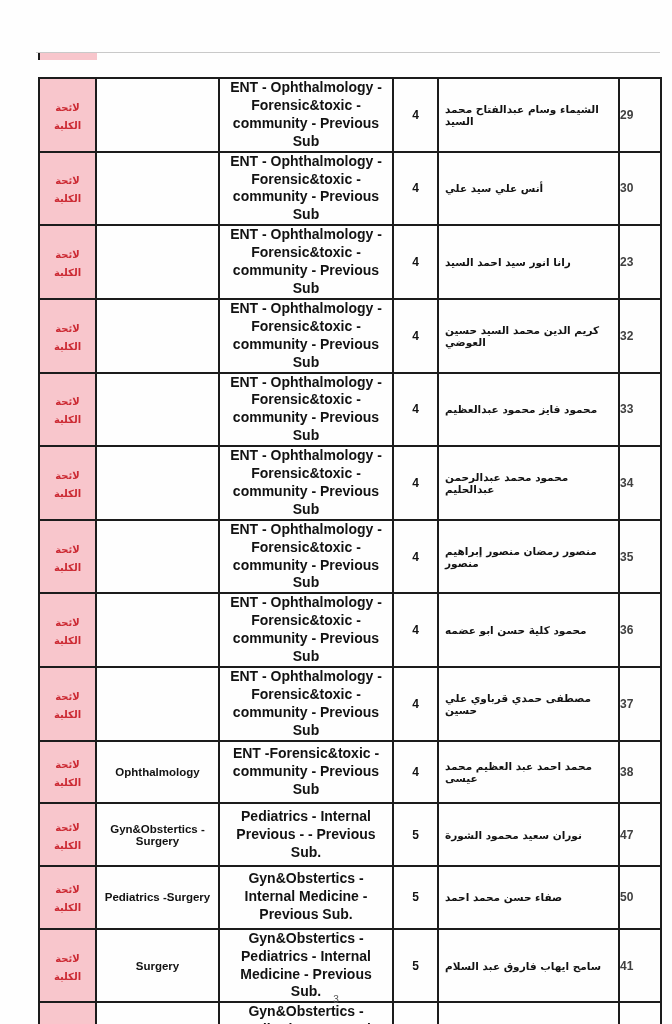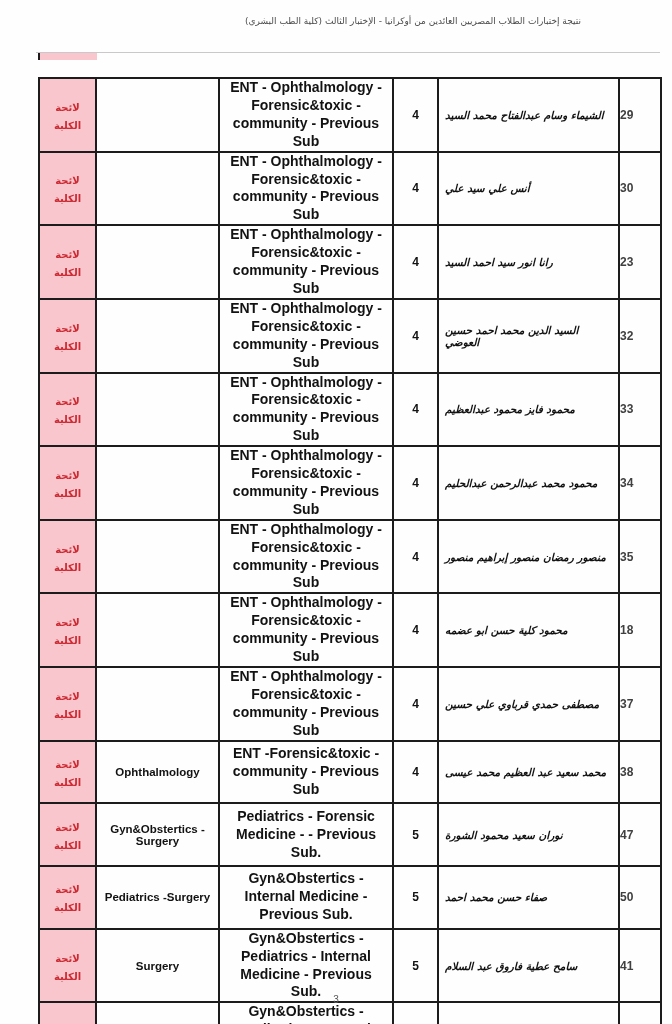--- a/index.html
+++ b/index.html
@@ -92,21 +92,20 @@
     color: #121212;
   }
   td.name {
     direction: rtl;
     text-align: left; 
     font-family: "DejaVu Sans", sans-serif;
     font-weight: bold;
     font-size: 10.5px;
     color: #121212;
     padding: 8px 6px;
-    font-style: italic;
   }
   td.rownum {
     text-align: left;
     font-weight: bold;
     font-size: 12px;
     color: #404040;
   }
   .page-number {
     position: absolute;
     top: 994px;
@@ -115,21 +114,20 @@
     text-align: center;
     font-size: 10px;
     color: #555555;
   }
 </style>
 </head>
 <body>
 
 <div class="page">
 
-  <div class="doc-header">نتيجة إختبارات الطلاب المصريين العائدين من أوكرانيا - الإختبار الثالث (كلية الطب البشري)</div>
 
   <div class="cut-row-line"></div>
   <div class="cut-row-pink"></div>
 
   <table class="results-table">
     <colgroup>
       <col style="width:57px">
       <col style="width:123px">
       <col style="width:174px">
       <col style="width:45px">
@@ -170,21 +168,21 @@
     <td class="rownum">23</td>
   </tr>
 
   <tr>
     <td class="pink">
       <span>لائحة الكلية</span>
     </td>
     <td class="specialty"></td>
     <td class="subjects">ENT - Ophthalmology - Forensic&amp;toxic - community - Previous Sub</td>
     <td class="count">4</td>
-    <td class="name">السيد الدين محمد احمد حسين العوضي</td>
+    <td class="name">كريم الدين محمد السيد حسين العوضي</td>
     <td class="rownum">32</td>
   </tr>
 
   <tr>
     <td class="pink">
       <span>لائحة الكلية</span>
     </td>
     <td class="specialty"></td>
     <td class="subjects">ENT - Ophthalmology - Forensic&amp;toxic - community - Previous Sub</td>
     <td class="count">4</td>
@@ -215,51 +213,51 @@
   </tr>
 
   <tr>
     <td class="pink">
       <span>لائحة الكلية</span>
     </td>
     <td class="specialty"></td>
     <td class="subjects">ENT - Ophthalmology - Forensic&amp;toxic - community - Previous Sub</td>
     <td class="count">4</td>
     <td class="name">محمود كلية حسن ابو عضمه</td>
-    <td class="rownum">18</td>
+    <td class="rownum">36</td>
   </tr>
 
   <tr>
     <td class="pink">
       <span>لائحة الكلية</span>
     </td>
     <td class="specialty"></td>
     <td class="subjects">ENT - Ophthalmology - Forensic&amp;toxic - community - Previous Sub</td>
     <td class="count">4</td>
     <td class="name">مصطفى حمدي قرباوي علي حسين</td>
     <td class="rownum">37</td>
   </tr>
 
   <tr>
     <td class="pink">
       <span>لائحة الكلية</span>
     </td>
     <td class="specialty">Ophthalmology</td>
     <td class="subjects">ENT -Forensic&amp;toxic - community - Previous Sub</td>
     <td class="count">4</td>
-    <td class="name">محمد سعيد عبد العظيم محمد عيسى</td>
+    <td class="name">محمد احمد عبد العظيم محمد عيسى</td>
     <td class="rownum">38</td>
   </tr>
 
   <tr>
     <td class="pink">
       <span>لائحة الكلية</span>
     </td>
     <td class="specialty">Gyn&amp;Obstertics - Surgery</td>
-    <td class="subjects">Pediatrics - Forensic Medicine - - Previous Sub.</td>
+    <td class="subjects">Pediatrics - Internal Previous - - Previous Sub.</td>
     <td class="count">5</td>
     <td class="name">نوران سعيد محمود الشورة</td>
     <td class="rownum">47</td>
   </tr>
 
   <tr>
     <td class="pink">
       <span>لائحة الكلية</span>
     </td>
     <td class="specialty">Pediatrics -Surgery</td>
@@ -269,21 +267,21 @@
     <td class="rownum">50</td>
   </tr>
 
   <tr>
     <td class="pink">
       <span>لائحة الكلية</span>
     </td>
     <td class="specialty">Surgery</td>
     <td class="subjects">Gyn&amp;Obstertics - Pediatrics - Internal Medicine - Previous Sub.</td>
     <td class="count">5</td>
-    <td class="name">سامح عطية فاروق عبد السلام</td>
+    <td class="name">سامح ايهاب فاروق عبد السلام</td>
     <td class="rownum">41</td>
   </tr>
 
   <tr>
     <td class="pink">
       <span>لائحة الكلية</span>
     </td>
     <td class="specialty">Surgery</td>
     <td class="subjects">Gyn&amp;Obstertics - Pediatrics - Internal Medicine - Previous Sub.</td>
     <td class="count">5</td>

